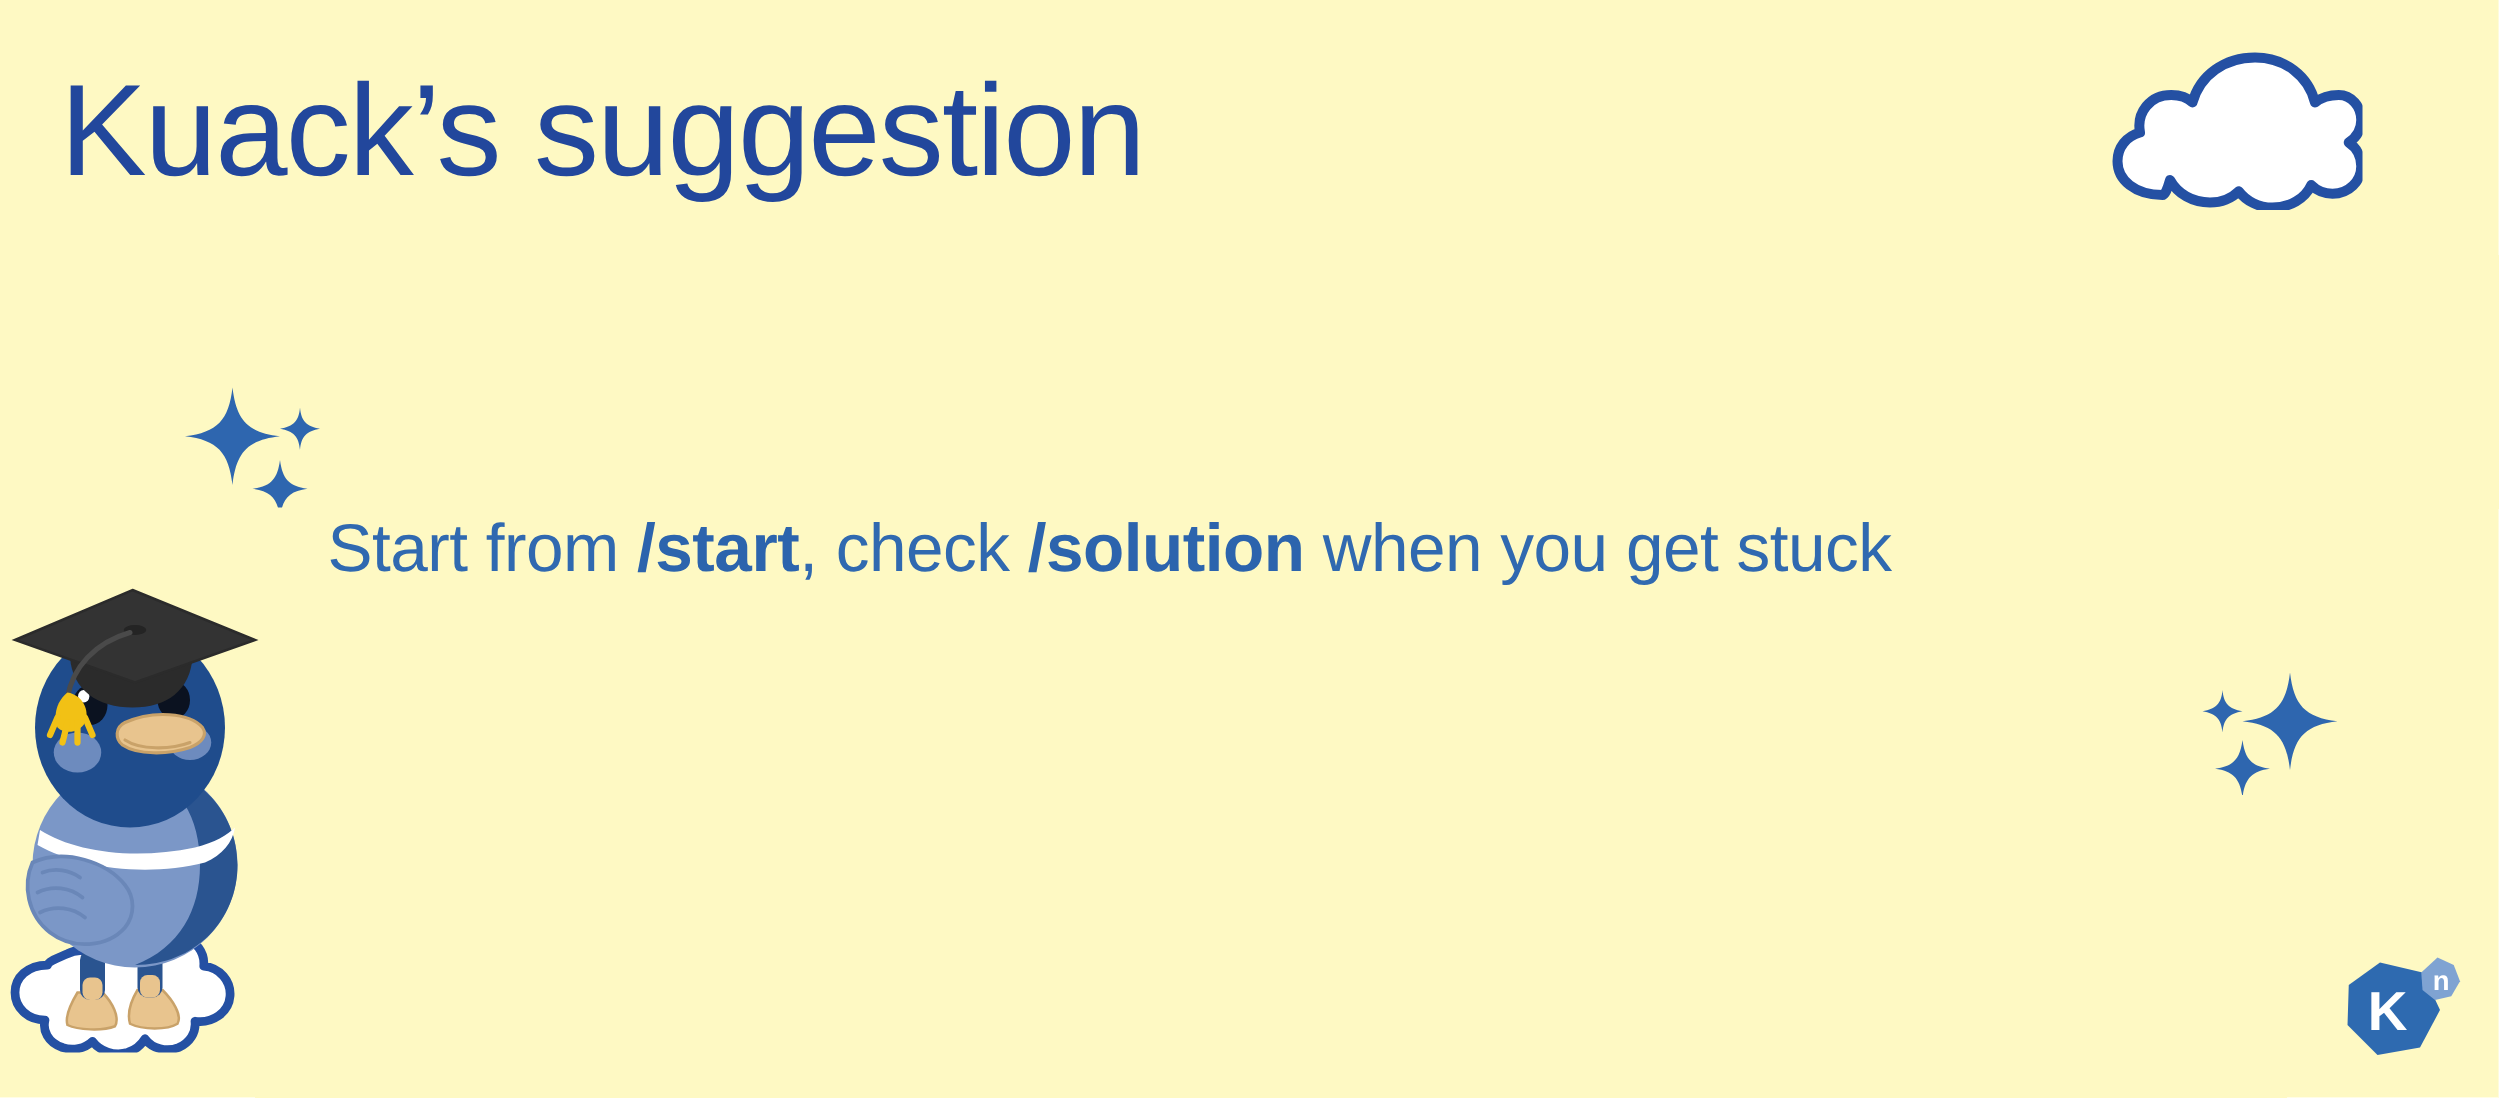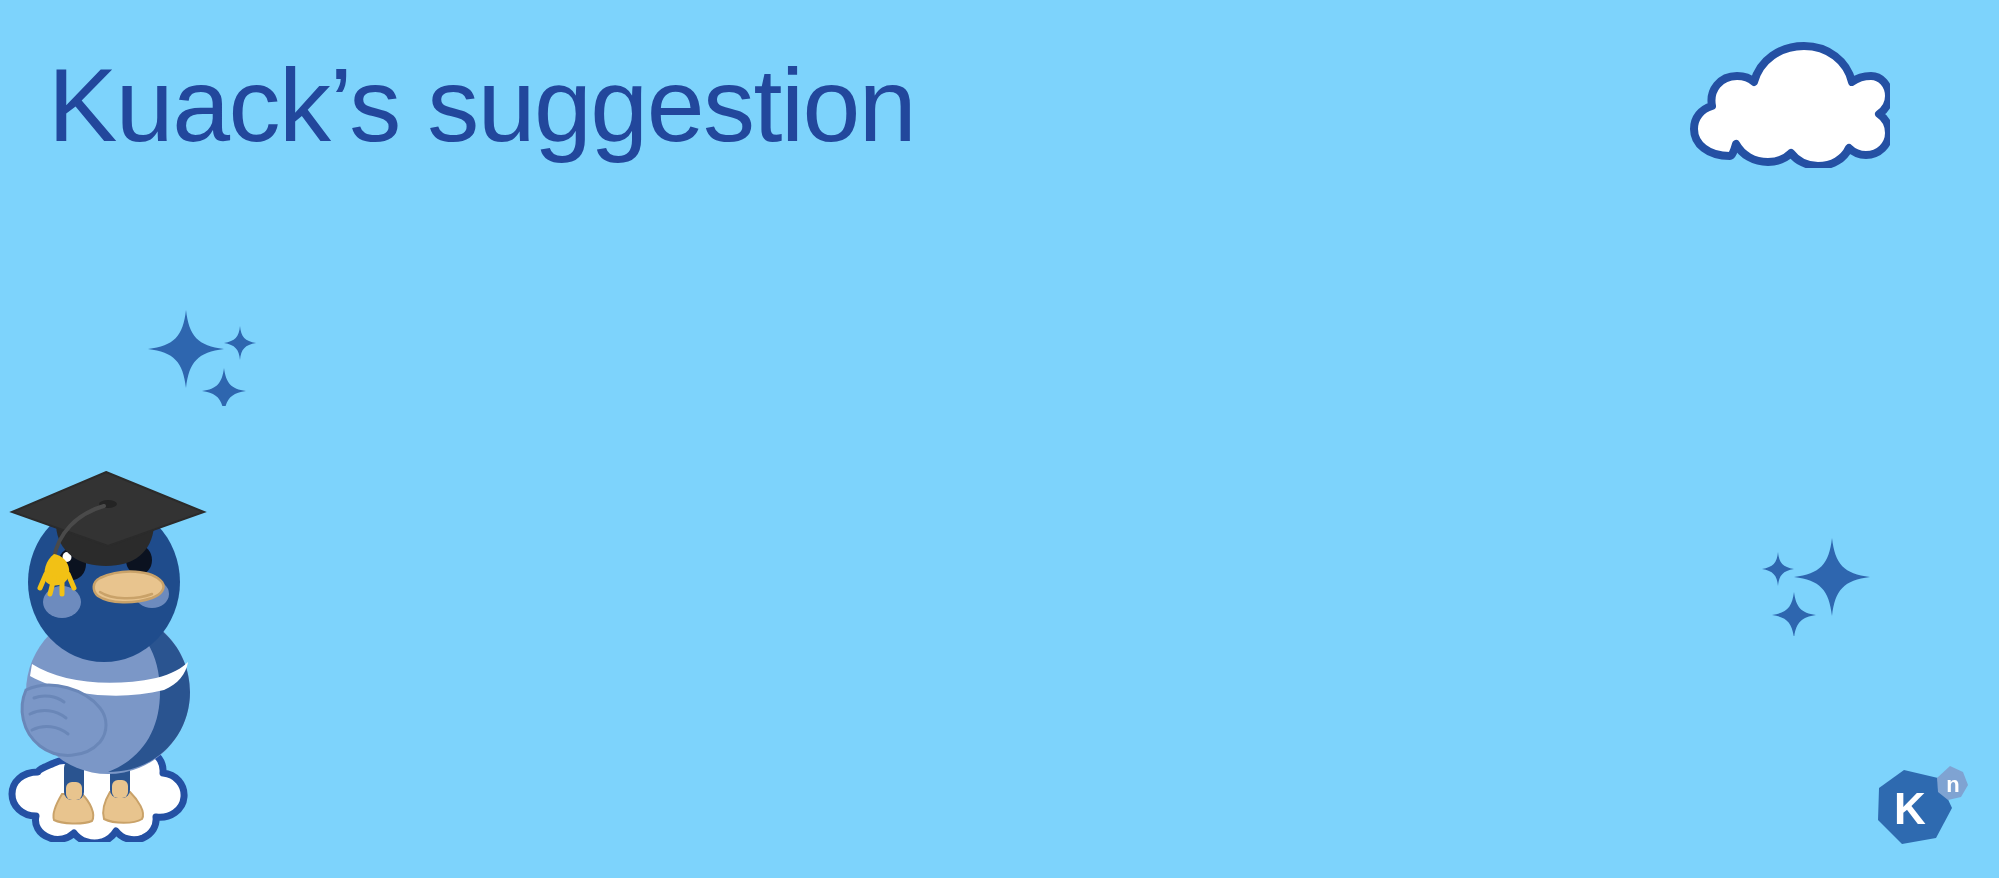--- a/index.html
+++ b/index.html
@@ -7,21 +7,21 @@
     padding: 0;
     background: #ffffff;
   }
   body {
     font-family: "Liberation Sans", sans-serif;
   }
   .slide {
     position: relative;
     width: 1999px;
     height: 878px;
-    background: #7dd3fc;
+    background: #fef9c3;
     overflow: hidden;
   }
 
   
   .title {
     position: absolute;
     left: 48px;
     top: 47px;
     font-size: 104px;
     line-height: 1.12;
@@ -125,20 +125,23 @@
     <svg viewBox="0 0 118 108" width="118" height="108" aria-hidden="true">
 
       <path d="M74 10 C 77 36 86 46 112 49 C 86 52 77 62 74 88 C 71 62 62 52 36 49 C 62 46 71 36 74 10 Z" fill="#2E66AF"></path>
 
       <path d="M20 24 C 21 35 25 39 36 41 C 25 43 21 47 20 58 C 19 47 15 43 4 41 C 15 39 19 35 20 24 Z" fill="#2E66AF"></path>
 
       <path d="M36 64 C 38 79 43 85 58 87 C 43 89 38 95 36 110 C 34 95 29 89 14 87 C 29 85 34 79 36 64 Z" fill="#2E66AF"></path>
     </svg>
   </div>
 
+  <div class="body-line">
+    <span>Start from </span><b>/start</b><span>, check </span><b>/solution</b><span> when you get stuck</span>
+  </div>
 
   <div class="mascot">
     <svg viewBox="0 0 236 400" width="236" height="400" aria-hidden="true">
 
       <g>
         <path d="M42 330
                  C 26 330 16 340 16 352
                  C 16 364 26 374 40 374
                  C 38 382 42 392 54 396
                  C 62 399 72 397 78 391

